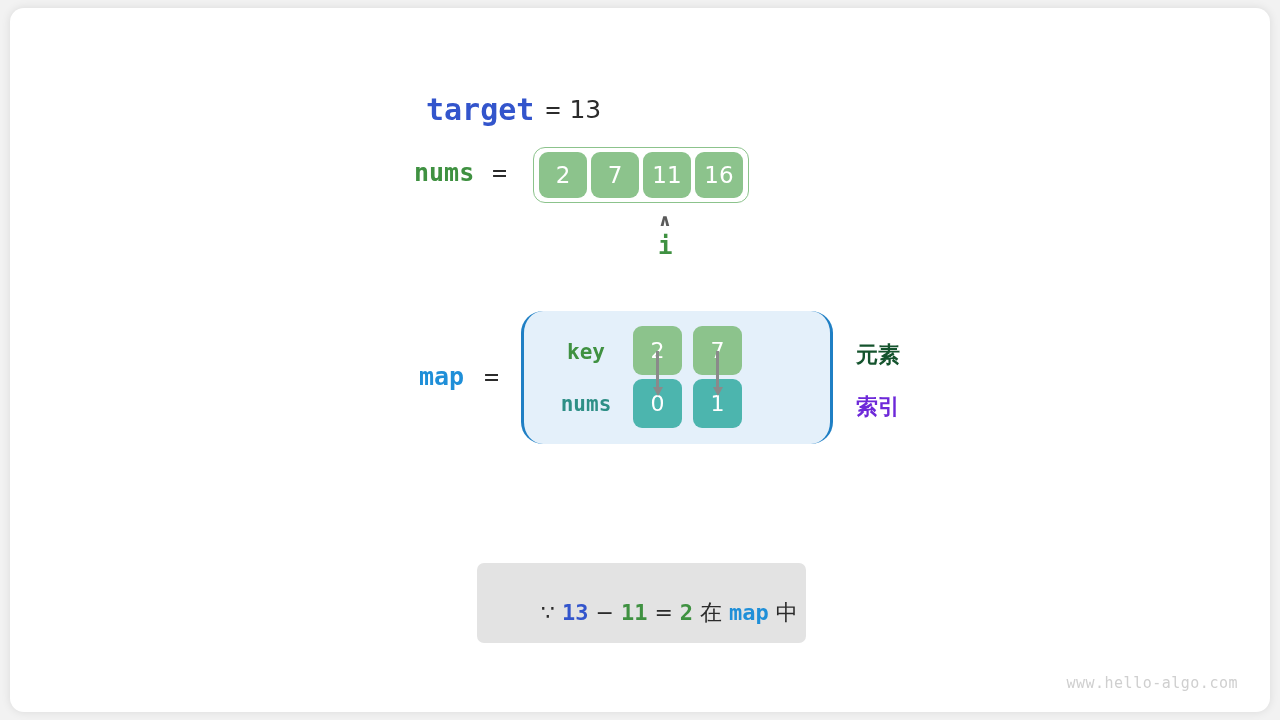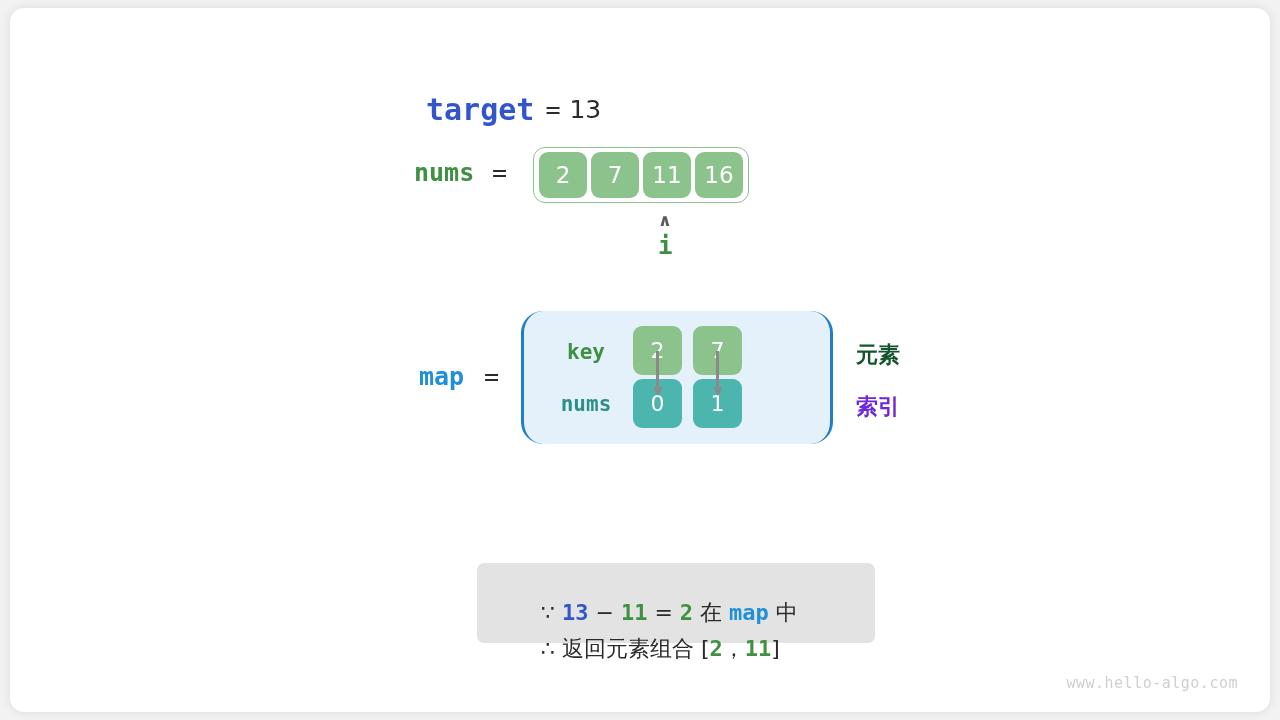--- a/index.html
+++ b/index.html
@@ -244,21 +244,21 @@
   #caption-line .code {
     font-family: "DejaVu Sans Mono", monospace;
     font-weight: bold;
     color: #3f9141;
   }
 
   #conclusion-box {
     position: absolute;
     left: 477px;
     top: 563px;
-    width: 398px;
+    width: 329px;
     height: 80px;
     background: #e3e3e3;
     border-radius: 7px;
   }
   .concl-row {
     position: absolute;
     left: 22px;
     font-family: "DejaVu Sans", sans-serif;
     font-size: 22px;
     color: #2b2b2b;
@@ -331,19 +331,16 @@
   </div>
 
   <div class="legend" id="legend-element">元素</div>
   <div class="legend" id="legend-index">索引</div>
 
 
   <div id="conclusion-box">
     <div class="concl-row" id="concl-row-1">
       <span class="c-dark">∵</span><span> </span><span class="c-blue">13</span><span> </span><span class="c-dark">−</span><span> </span><span class="c-green">11</span><span> </span><span class="c-dark">=</span><span> </span><span class="c-green">2</span><span> </span><span class="c-dark">在</span><span> </span><span class="c-lblue">map</span><span> </span><span class="c-dark">中</span>
     </div>
-    <div class="concl-row" id="concl-row-2">
-      <span class="c-dark">∴</span><span> </span><span class="c-dark">返回元素组合 [</span><span class="c-green">2</span><span class="c-dark">，</span><span class="c-green">11</span><span class="c-dark">]</span>
-    </div>
   </div>
 
   <div id="watermark">www.hello-algo.com</div>
 </div>
 
 </body></html>

